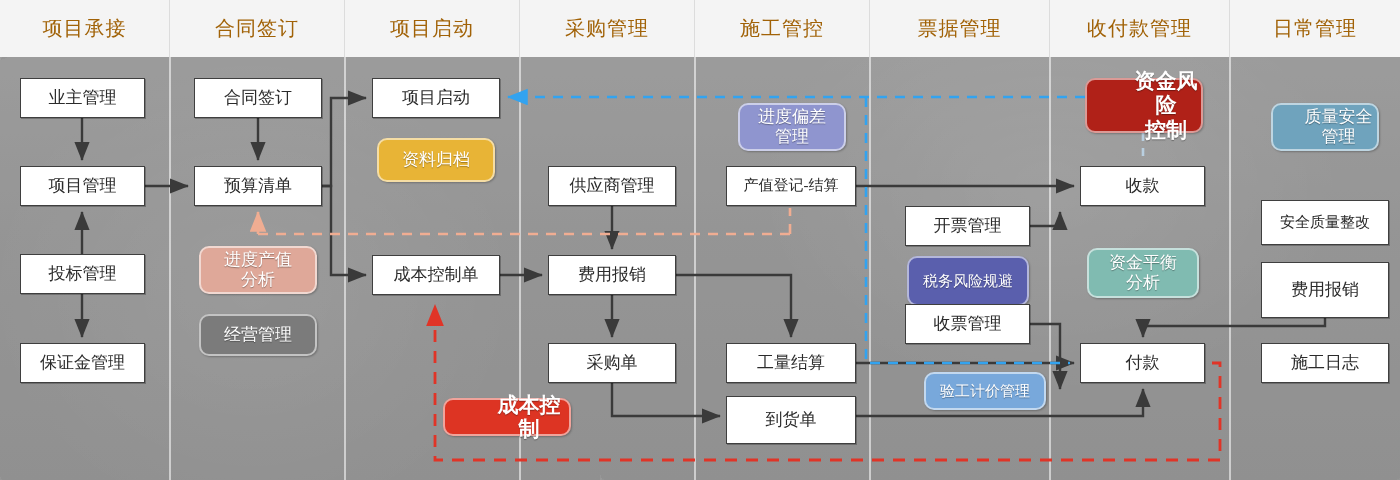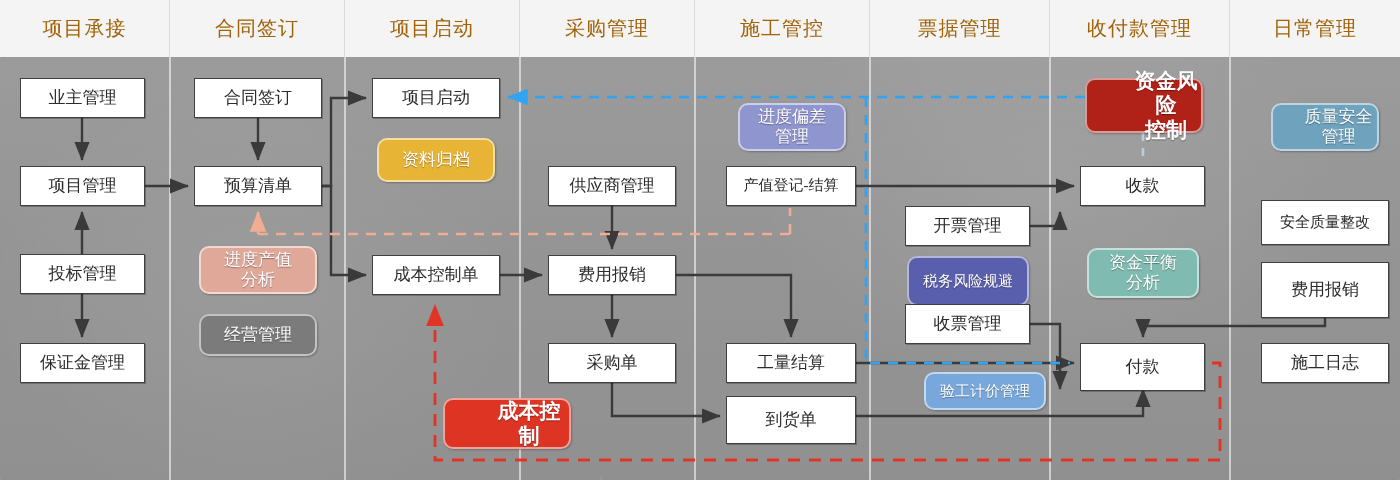--- a/index.html
+++ b/index.html
@@ -161,21 +161,21 @@
       </div>
       <div class="node box" style="left: 372px; top: 78px; width: 128px; height: 40px;">
         <span>项目启动</span>
       </div>
       <div class="node pill" style="left: 377px; top: 138px; width: 118px; height: 44px; background: rgb(232, 180, 54);">
         <span>资料归档</span>
       </div>
       <div class="node box" style="left: 372px; top: 255px; width: 128px; height: 40px;">
         <span>成本控制单</span>
       </div>
-      <div class="node pill big" style="left: 443px; top: 398px; width: 128px; height: 51px; background: rgb(221, 52, 35);">
+      <div class="node pill big" style="left: 443px; top: 398px; width: 128px; height: 38px; background: rgb(221, 52, 35);">
         <span>成本控制</span>
       </div>
       <div class="node box" style="left: 548px; top: 166px; width: 128px; height: 40px;">
         <span>供应商管理</span>
       </div>
       <div class="node box" style="left: 548px; top: 255px; width: 128px; height: 40px;">
         <span>费用报销</span>
       </div>
       <div class="node box" style="left: 548px; top: 343px; width: 128px; height: 40px;">
         <span>采购单</span>
@@ -206,21 +206,21 @@
       </div>
       <div class="node pill big" style="left: 1085px; top: 78px; width: 118px; height: 55px; background: rgb(176, 33, 24);">
         <span>资金风险<br>控制</span>
       </div>
       <div class="node box" style="left: 1080px; top: 166px; width: 125px; height: 40px;">
         <span>收款</span>
       </div>
       <div class="node pill" style="left: 1087px; top: 248px; width: 112px; height: 50px; background: rgb(128, 187, 177);">
         <span>资金平衡<br>分析</span>
       </div>
-      <div class="node box" style="left: 1080px; top: 343px; width: 125px; height: 48px;">
+      <div class="node box" style="left: 1080px; top: 343px; width: 125px; height: 40px;">
         <span>付款</span>
       </div>
       <div class="node pill" style="left: 1271px; top: 103px; width: 108px; height: 48px; background: rgb(111, 163, 189); padding-left: 27px;">
         <span>质量安全<br>管理</span>
       </div>
       <div class="node box sm" style="left: 1261px; top: 200px; width: 128px; height: 45px;">
         <span>安全质量整改</span>
       </div>
       <div class="node box" style="left: 1261px; top: 262px; width: 128px; height: 56px;">
         <span>费用报销</span>

